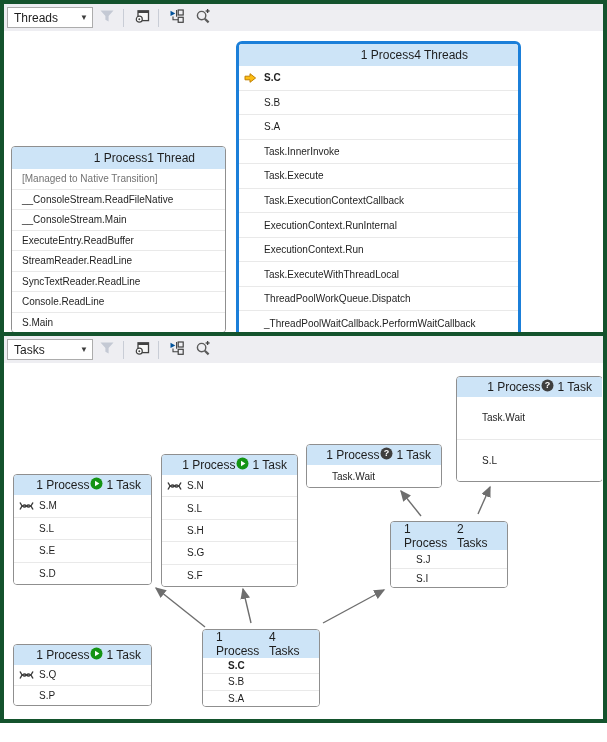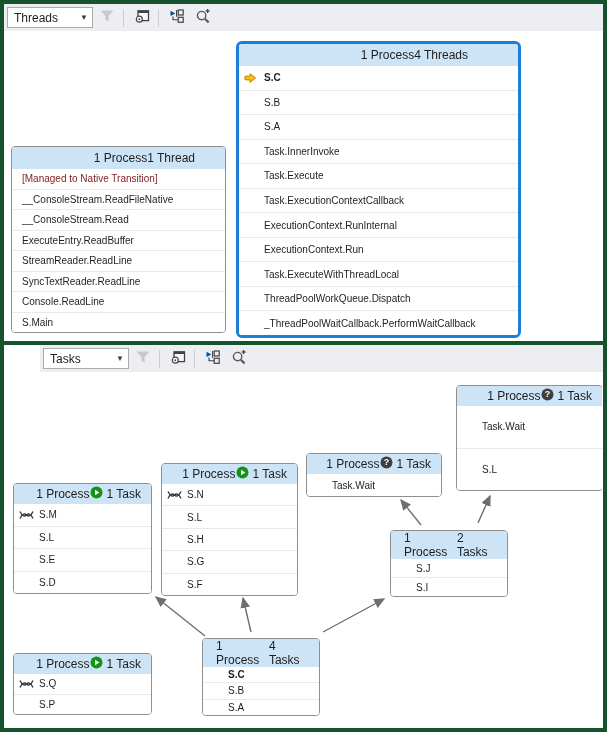--- a/index.html
+++ b/index.html
@@ -2,21 +2,21 @@
 <html><head>
 <meta charset="utf-8">
 <style>
   * { box-sizing: border-box; margin: 0; padding: 0; }
   html,body { background:#ffffff; }
   body { font-family: "Liberation Sans", sans-serif; }
   #stage { position:relative; width:607px; height:742px; background:#fff; overflow:hidden; }
 
   .window { position:absolute; left:0; width:607px; background:#fff; border:4px solid #14532d; }
   #threads-window { top:0; height:349px; }
-  #tasks-window { top:341px; height:391px;padding-left:36px; }
+  #tasks-window { top:332px; height:391px; }
 
   .toolbar { height:27px; background:#eeeef2; display:flex; align-items:center; padding:0 3px; }
   .combo { width:86px; height:21px; background:#fff; border:1px solid #acacac; display:flex; align-items:center;
            justify-content:space-between; font-size:12px; color:#1e1e1e; padding:0 4px 0 6px; cursor:default; }
   .combo .chev { font-size:8px; color:#3c3c3c; }
   .tb-btn { width:24px; height:22px; display:flex; align-items:center; justify-content:center; margin-left:2px; }
   .tb-sep { width:1px; height:18px; background:#c9cdd6; margin:0 4px; }
 
   .canvas { position:absolute; left:1px; right:1px; top:28px; bottom:1px; background:#fff; overflow:hidden; }
 
@@ -30,21 +30,21 @@
   .hdr-right { display:flex; align-items:center; gap:4px; }
   #t-box2 .box-header { padding-right:50px; padding-left:17px; }
   #t-box1 .box-header { padding-right:30px; }
 
   .rows { flex:1; display:flex; flex-direction:column; }
   .row { flex:1; position:relative; display:flex; align-items:center; font-size:10px; color:#1e1e1e;
          padding-left:25px; background:#fff; }
   .row:not(:last-child) { border-bottom:1px solid #e9e9e9; }
   #t-box1 .row { padding-left:10px; }
   .row.bold { font-weight:bold; }
-  .row.muted { color:#7f1d1d; }
+  .row.muted { color:#737373; }
   .row-icon { position:absolute; left:5px; top:50%; transform:translateY(-50%); display:flex; }
 
   .arrows-svg { position:absolute; left:0; top:0; pointer-events:none; }
 </style>
 </head>
 <body>
 
 <div id="stage">
 
   <div class="window" id="threads-window">
@@ -105,21 +105,21 @@
             </span>
         </div>
         <div class="rows">
           <div class="row muted">
               <span>[Managed to Native Transition]</span>
             </div>
           <div class="row">
               <span>__ConsoleStream.ReadFileNative</span>
             </div>
           <div class="row">
-              <span>__ConsoleStream.Read</span>
+              <span>__ConsoleStream.Main</span>
             </div>
           <div class="row">
               <span>ExecuteEntry.ReadBuffer</span>
             </div>
           <div class="row">
               <span>StreamReader.ReadLine</span>
             </div>
           <div class="row">
               <span>SyncTextReader.ReadLine</span>
             </div>

